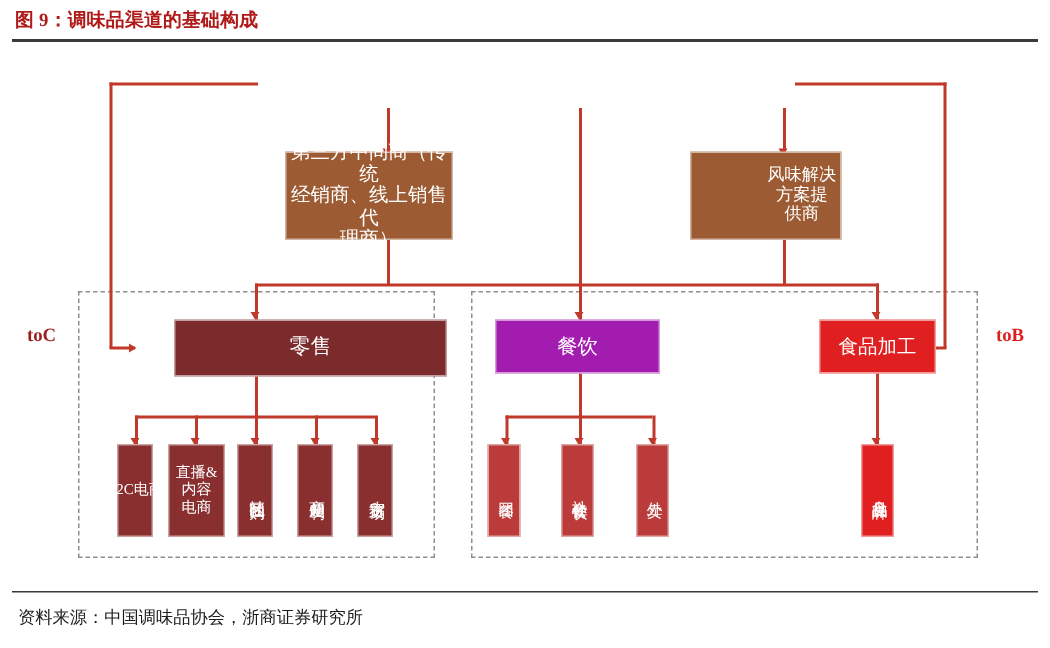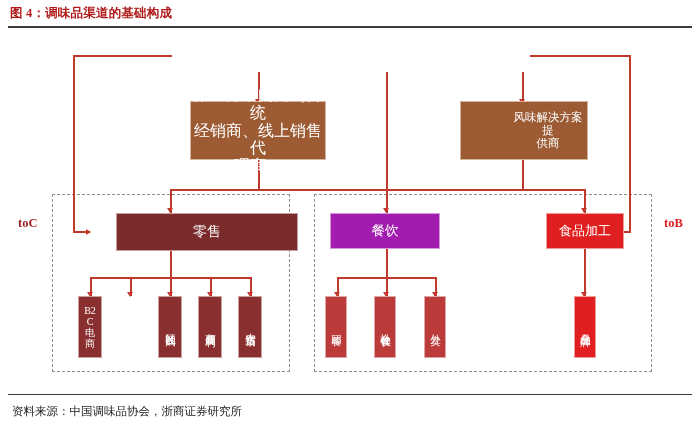--- a/index.html
+++ b/index.html
@@ -138,21 +138,21 @@
     z-index: 6;
   }
   .side-label.toc { color: #9c1f1f; }
   .side-label.tob { color: #dd1f1f; }
 </style>
 </head>
 <body>
 
 <div id="root">
 
-  <div class="fig-title">图 4：调味品渠道的基础构成</div>
+  <div class="fig-title">图 9：调味品渠道的基础构成</div>
   <div class="rule-top"></div>
 
   <div class="ln v" style="left:258px; top:72px; height:29px;"></div>
   <div class="arrow-down" style="left:254.8px; top:99px;"></div>
 
   <div class="ln v" style="left:522px; top:72px; height:29px;"></div>
   <div class="arrow-down" style="left:518.8px; top:99px;"></div>
 
   <div class="ln v" style="left:386px; top:72px; height:141px;"></div>
   <div class="arrow-down" style="left:382.8px; top:208px;"></div>
@@ -203,50 +203,55 @@
   <div class="ln v" style="left:584.4px; top:249px; height:47px;"></div>
   <div class="arrow-down" style="left:581.2px; top:292px;"></div>
 
   <div class="group-frame" style="left:52px; top:194px; width:238px; height:178px;"></div>
   <div class="group-frame" style="left:314px; top:194px; width:338px; height:178px;"></div>
 
   <div class="side-label toc" style="left:18px; top:216px;">toC</div>
   <div class="side-label tob" style="left:664px; top:216px;">toB</div>
 
 
-  <div class="node lvl-brown" style="left:190px; top:101px; width:136px; height:59px; font-size:16px; flex-direction:column; justify-content:center;">
+  <div class="node lvl-brown" style="left:190px; top:101px; width:112px; height:59px; font-size:13px; flex-direction:column; justify-content:center;">
     <span>第三方中间商（传统</span>
     <span>经销商、线上销售代</span>
     <span>理商）</span>
   </div>
 
-  <div class="node lvl-brown" style="left:460px; top:101px; width:128px; height:59px; font-size:11.5px; flex-direction:column; justify-content:center;padding-left:48px;">
+  <div class="node lvl-brown" style="left:460px; top:101px; width:101px; height:59px; font-size:11.5px; flex-direction:column; justify-content:center;padding-left:48px;">
     <span>风味解决方案提</span>
     <span>供商</span>
   </div>
 
   <div class="node lvl-maroon" style="left:88px; top:213px; width:182px; height:38px; font-size:14px;margin-left:28px;">
     <span>零售</span>
   </div>
 
   <div class="node lvl-red" style="left:330px; top:213px; width:110px; height:36px; font-size:13.5px;">
     <span>餐饮</span>
   </div>
 
   <div class="node lvl-bright" style="left:546px; top:213px; width:78px; height:36px; font-size:13px;">
     <span>食品加工</span>
   </div>
 
-  <div class="node leaf-maroon" style="left:78px; top:296px; width:24px; height:62px; font-size:10px; flex-direction:column; justify-content:center;">
+  <div class="node leaf-maroon" style="left:78px; top:296px; width:24px; height:62px; font-size:10px; justify-content:center;">
     <span>B2</span>
     <span>C</span>
     <span>电</span>
     <span>商</span>
   </div>
 
+  <div class="node leaf-maroon" style="left:112px; top:296px; width:38px; height:62px; font-size:10px; flex-direction:column; justify-content:center;">
+    <span>直播&amp;</span>
+    <span>内容</span>
+    <span>电商</span>
+  </div>
 
   <div class="node leaf-maroon" style="left:158px; top:296px; width:24px; height:62px; font-size:10.5px;">
     <span class="vert-text">社区团购</span>
   </div>
 
   <div class="node leaf-maroon" style="left:198px; top:296px; width:24px; height:62px; font-size:10.5px;">
     <span class="vert-text">商超便利</span>
   </div>
 
   <div class="node leaf-maroon" style="left:238px; top:296px; width:24px; height:62px; font-size:10.5px;">

